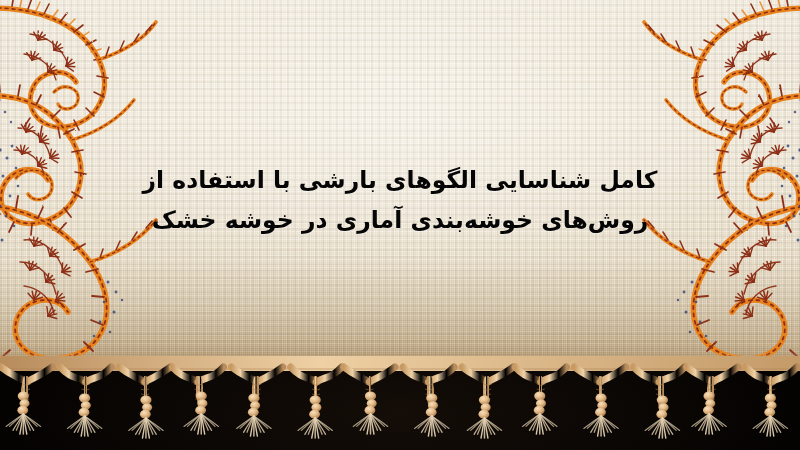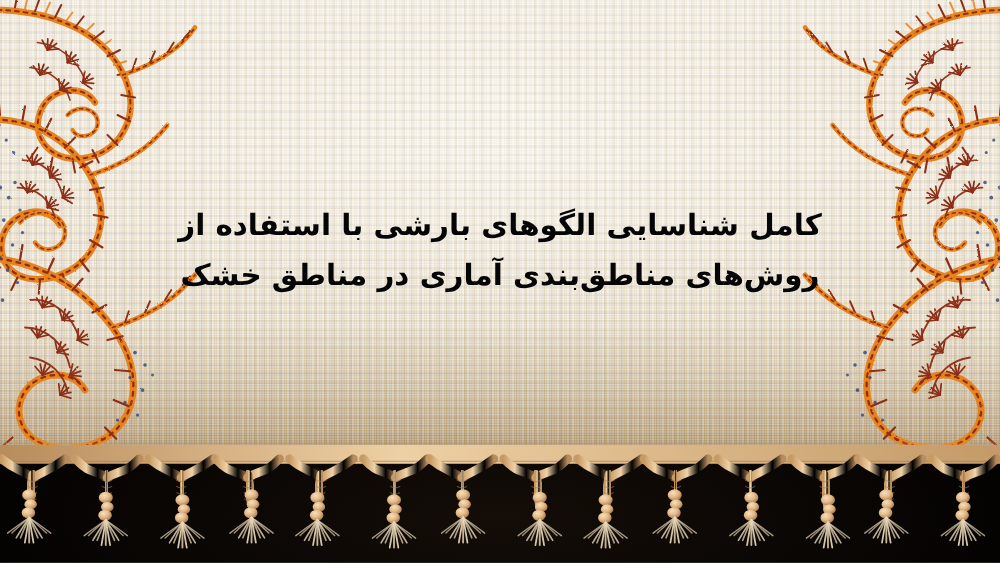--- a/index.html
+++ b/index.html
@@ -3,21 +3,21 @@
 <meta charset="utf-8">
 <title>Persian Textile Title Card</title>
 <style>
   html,body{margin:0;padding:0;background:#000;}
   *{box-sizing:border-box;}
 
   #stage{
     position:relative;
     width:800px;height:450px;
     overflow:hidden;
-    background:#15803d;
+    background:#8b5cf6;
     font-family:"DejaVu Sans","Liberation Sans",sans-serif;
   }
 
   
   .backdrop{
     position:absolute;inset:0;
     background:
       radial-gradient(ellipse 70% 40% at 50% 92%, #140d08 0%, #050302 70%, #000 100%),
       #000;
   }
@@ -566,21 +566,21 @@
         </g>
       </svg>
     </div>
 
     <div class="hem"></div>
     <div class="hem-edge"></div>
   </div>
 
   <div class="title-block">
     <div class="title-line">کامل شناسایی الگوهای بارشی با استفاده از</div>
-    <div class="title-line">روش‌های مناطق‌بندی آماری در مناطق خشک</div>
+    <div class="title-line">روش‌های خوشه‌بندی آماری در خوشه خشک</div>
   </div>
 
   <div class="fringe">
     <svg viewBox="0 0 800 94" width="800" height="94" aria-hidden="true">
       <defs>
         <linearGradient id="cord" x1="0" y1="0" x2="1" y2="0">
           <stop offset="0%" stop-color="#c79a64"></stop>
           <stop offset="35%" stop-color="#f0d2a6"></stop>
           <stop offset="70%" stop-color="#dcb храм"></stop>
           <stop offset="100%" stop-color="#b98d5c"></stop>

